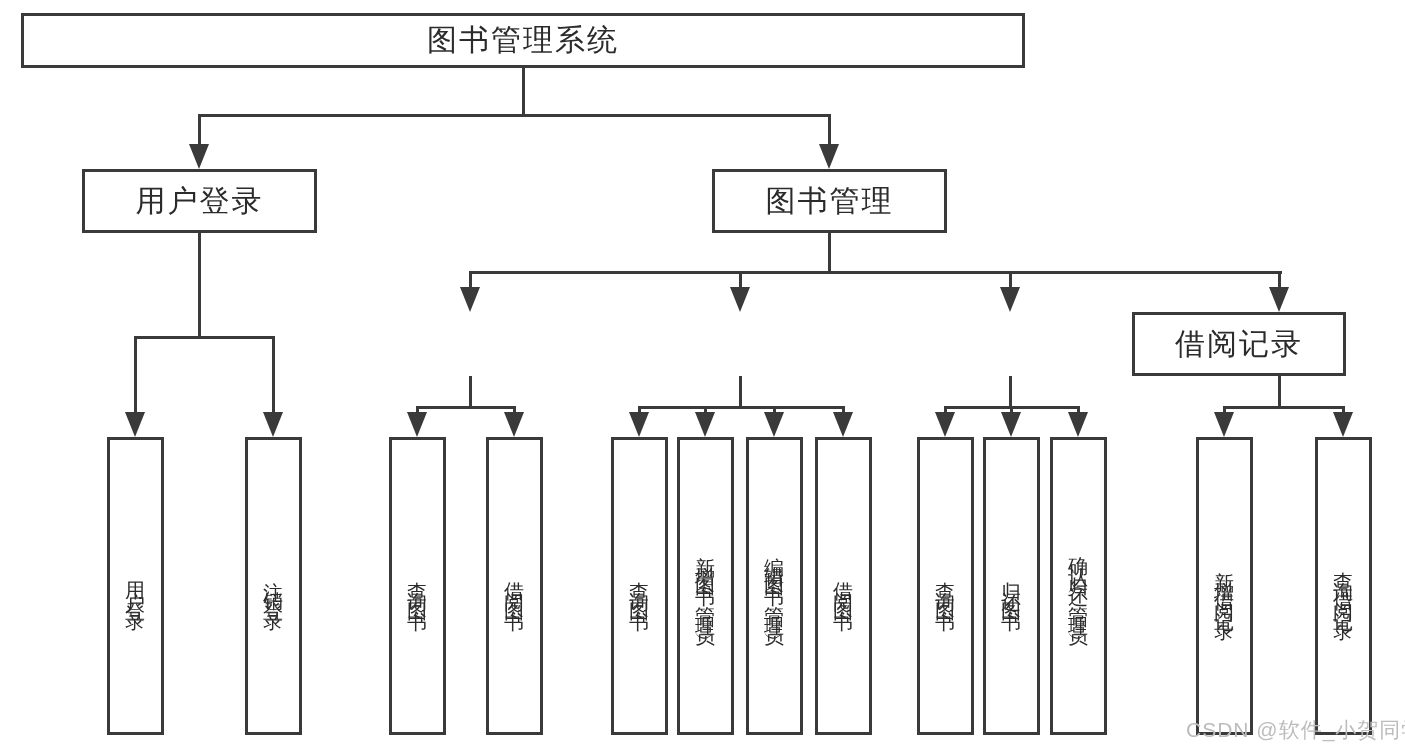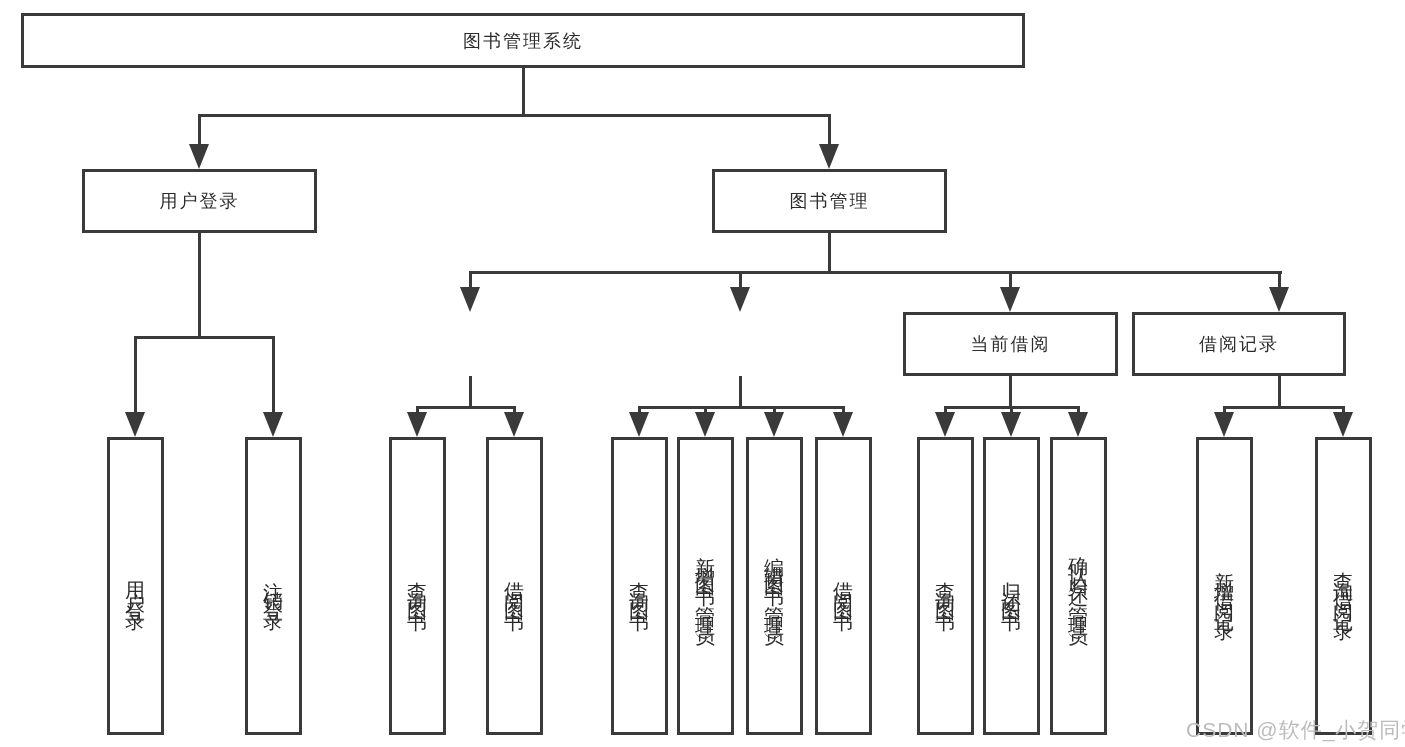--- a/index.html
+++ b/index.html
@@ -20,21 +20,21 @@
   }
   .box {
     position: absolute;
     border: 3px solid var(--line);
     background: var(--bg);
     display: flex;
     align-items: center;
     justify-content: center;
   }
   .box .lbl {
-    font-size: 18px;
+    font-size: 30px;
     letter-spacing: 2px;
     color: var(--text);
     white-space: nowrap;
   }
   .box .vlbl {
     writing-mode: vertical-rl;
     text-orientation: mixed;
     font-size: 20px;
     letter-spacing: 10px;
     color: var(--text);
@@ -69,23 +69,20 @@
     <span class="lbl">图书管理系统</span>
   </div>
 
   <div class="box" style="left:82px;top:169px;width:235px;height:64px">
     <span class="lbl">用户登录</span>
   </div>
   <div class="box" style="left:712px;top:169px;width:235px;height:64px">
     <span class="lbl">图书管理</span>
   </div>
 
-  <div class="box" style="left:903px;top:312px;width:215px;height:64px">
-    <span class="lbl">当前借阅</span>
-  </div>
   <div class="box" style="left:1132px;top:312px;width:214px;height:64px">
     <span class="lbl">借阅记录</span>
   </div>
 
   <div class="box" style="left:107px;top:437px;width:57px;height:298px">
     <span class="vlbl">用户登录</span>
   </div>
   <div class="box" style="left:245px;top:437px;width:57px;height:298px">
     <span class="vlbl">注销登录</span>
   </div>

